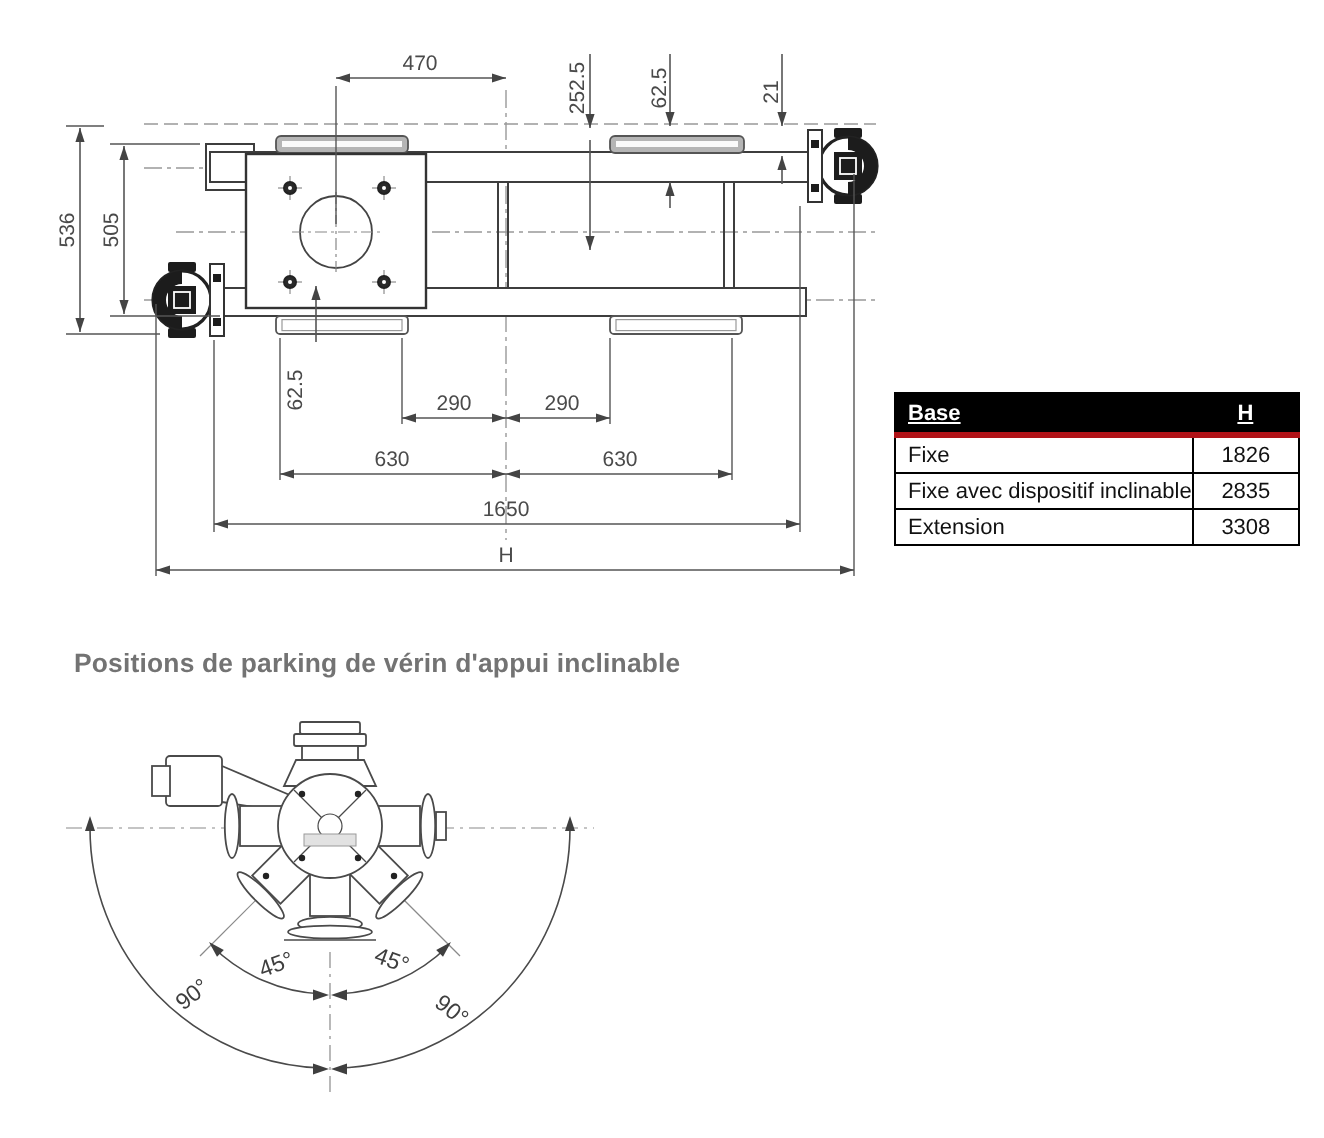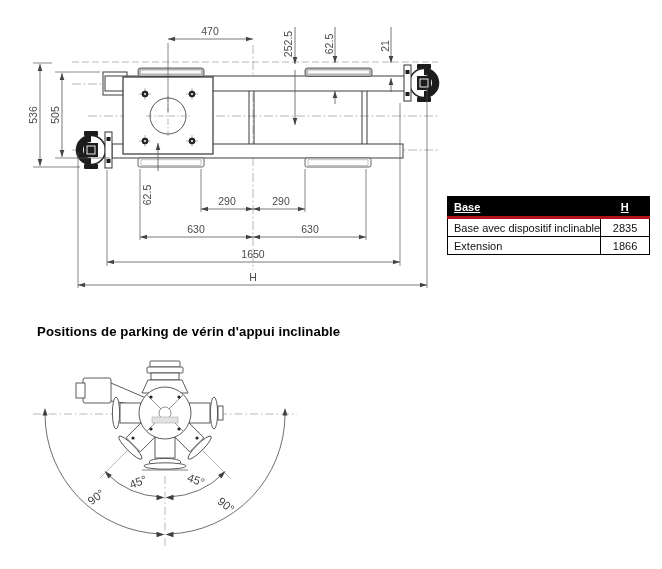--- a/index.html
+++ b/index.html
@@ -4,21 +4,21 @@
 <style>
   html,body{margin:0;padding:0;background:#fff;}
   .canvas{position:relative;width:650px;height:569px;background:#ffffff;overflow:hidden;
           font-family:"Liberation Sans", sans-serif;}
   svg text{font-family:"Liberation Sans", sans-serif;}
   .dim-label{font-size:10.5px;fill:#4a4a4a;}
   .angle-label{font-size:11.5px;fill:#3f3f3f;}
   .top-svg{position:absolute;left:0;top:0;}
   .park-svg{position:absolute;left:0;top:350px;}
   .section-title{position:absolute;left:37px;top:324px;font-size:13.2px;font-weight:bold;
-                 color:#000000;letter-spacing:0.1px;white-space:nowrap;}
+                 color:#737373;letter-spacing:0.1px;white-space:nowrap;}
   .spec-table{position:absolute;left:447px;top:196px;border-collapse:collapse;
               border:1.6px solid #000;background:#fff;font-size:11px;color:#111;}
   .spec-table th{background:#000;color:#fff;font-weight:bold;height:19px;
                  border-bottom:3px solid #b01217;padding:0;text-decoration:underline;}
   .spec-table th.col-base{text-align:left;padding-left:6px;width:139px;}
   .spec-table th.col-h{text-align:center;width:60px;}
   .spec-table td{border:1px solid #000;height:17px;padding:0 0 0 6px;text-align:left;
                  white-space:nowrap;}
   .spec-table td.val{text-align:center;padding:0;}
 </style>
@@ -187,26 +187,30 @@
 
   <table class="spec-table">
     <thead>
       <tr>
         <th class="col-base">Base</th>
         <th class="col-h">H</th>
       </tr>
     </thead>
     <tbody>
       <tr>
-        <td>Base avec dispositif inclinable</td>
+        <td>Fixe</td>
+        <td class="val">1826</td>
+      </tr>
+      <tr>
+        <td>Fixe avec dispositif inclinable</td>
         <td class="val">2835</td>
       </tr>
       <tr>
         <td>Extension</td>
-        <td class="val">1866</td>
+        <td class="val">3308</td>
       </tr>
     </tbody>
   </table>
 
   <div class="section-title">Positions de parking de vérin d'appui inclinable</div>
 
   <svg class="park-svg" width="340" height="219" viewBox="0 350 340 219">
 
     <g stroke="#8a8a8a" stroke-width="0.6">
       <line x1="33" y1="414" x2="297" y2="414" stroke-dasharray="8 3 1.5 3"></line>

